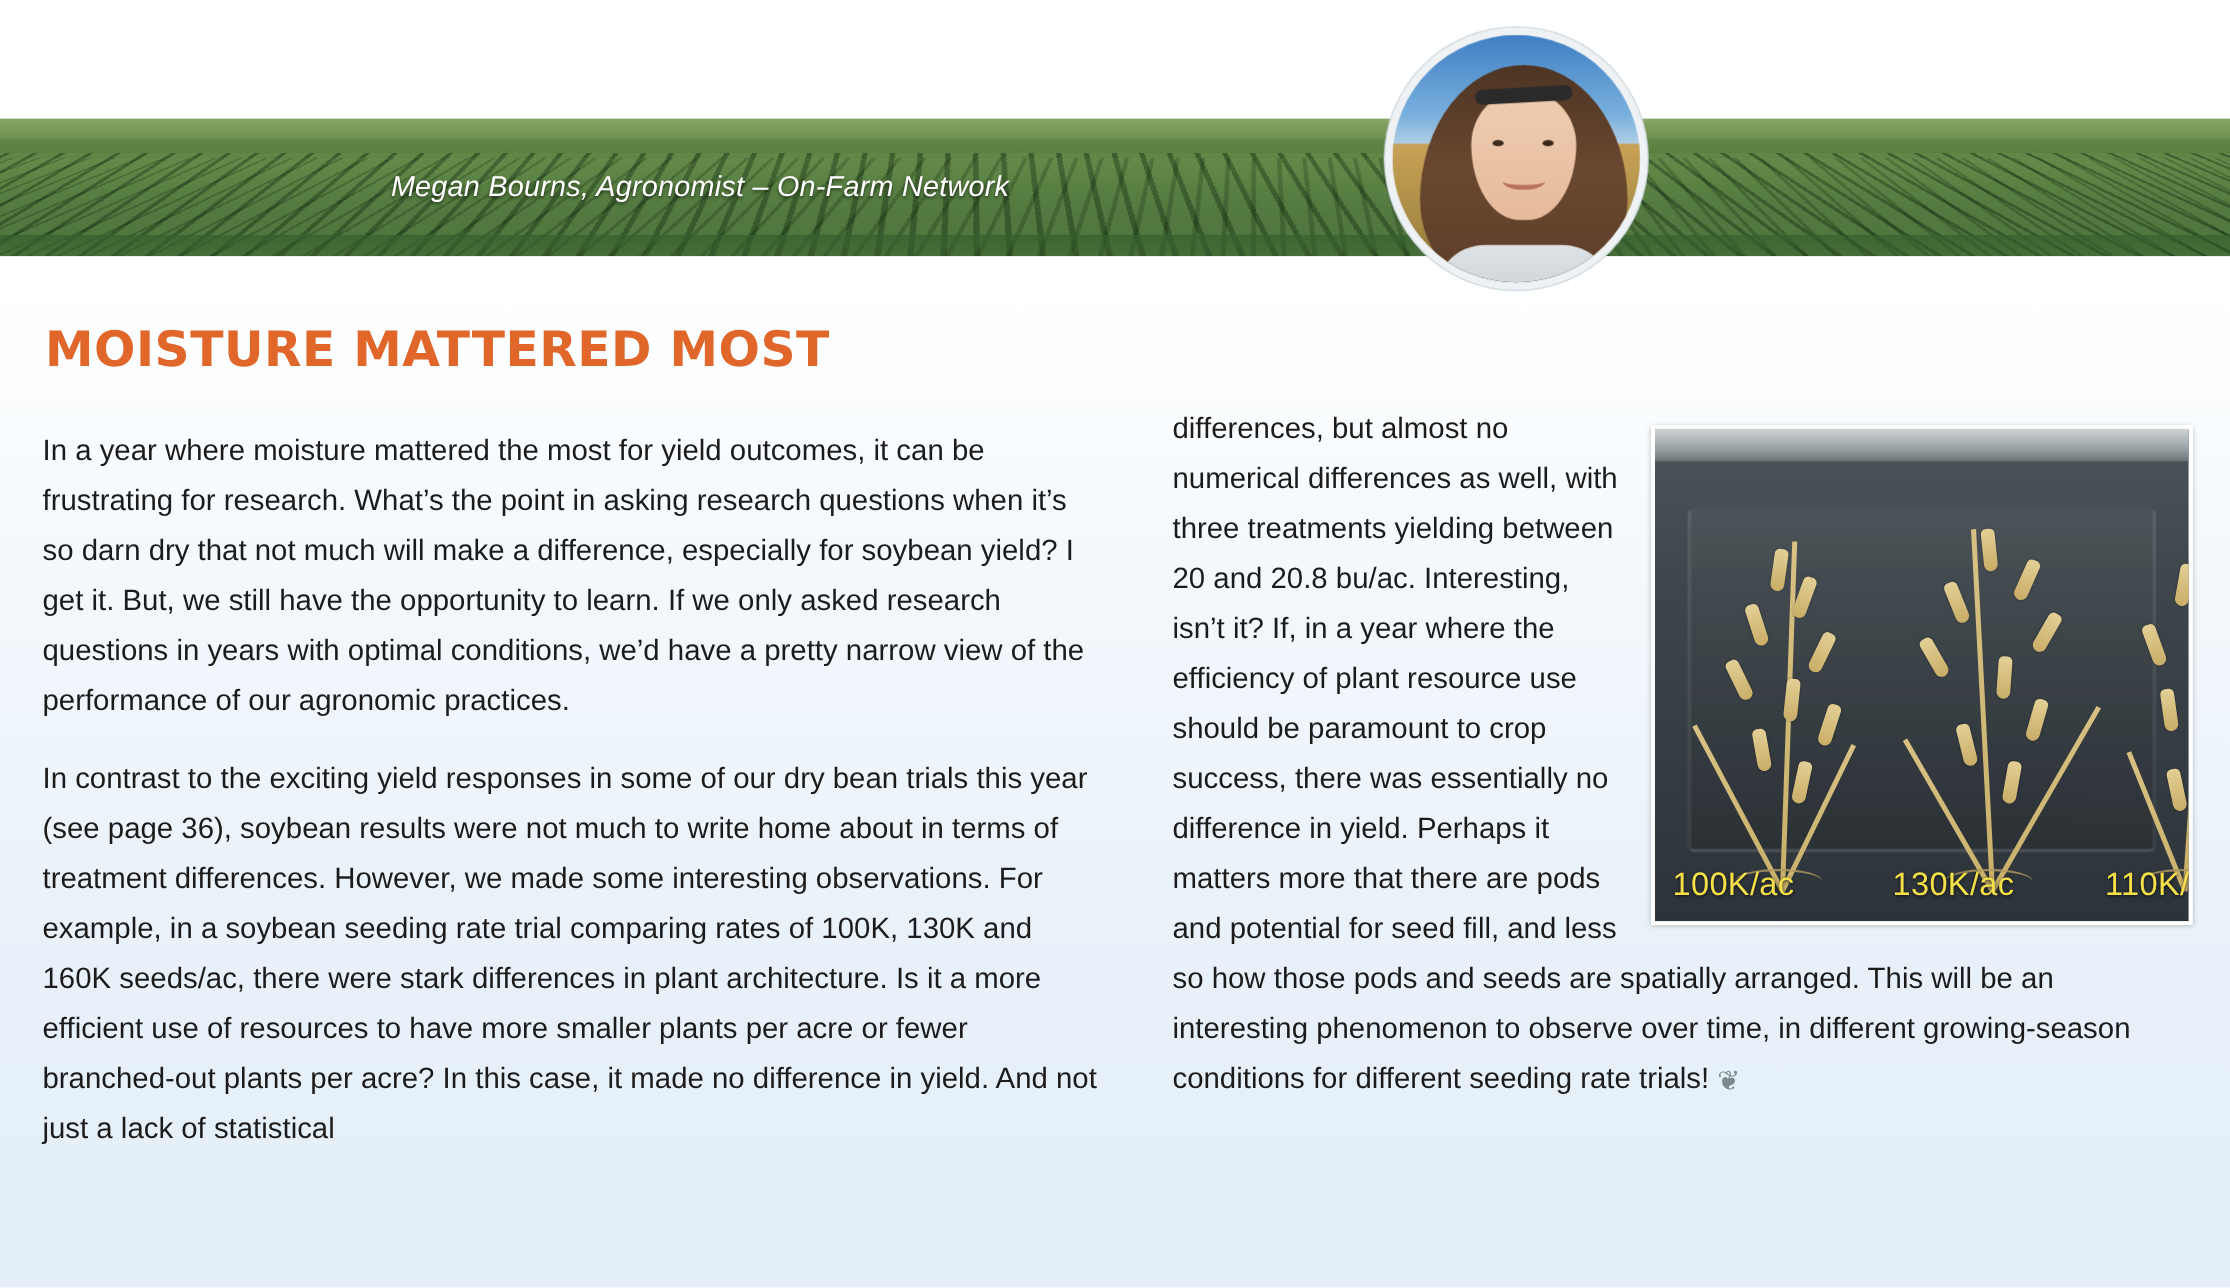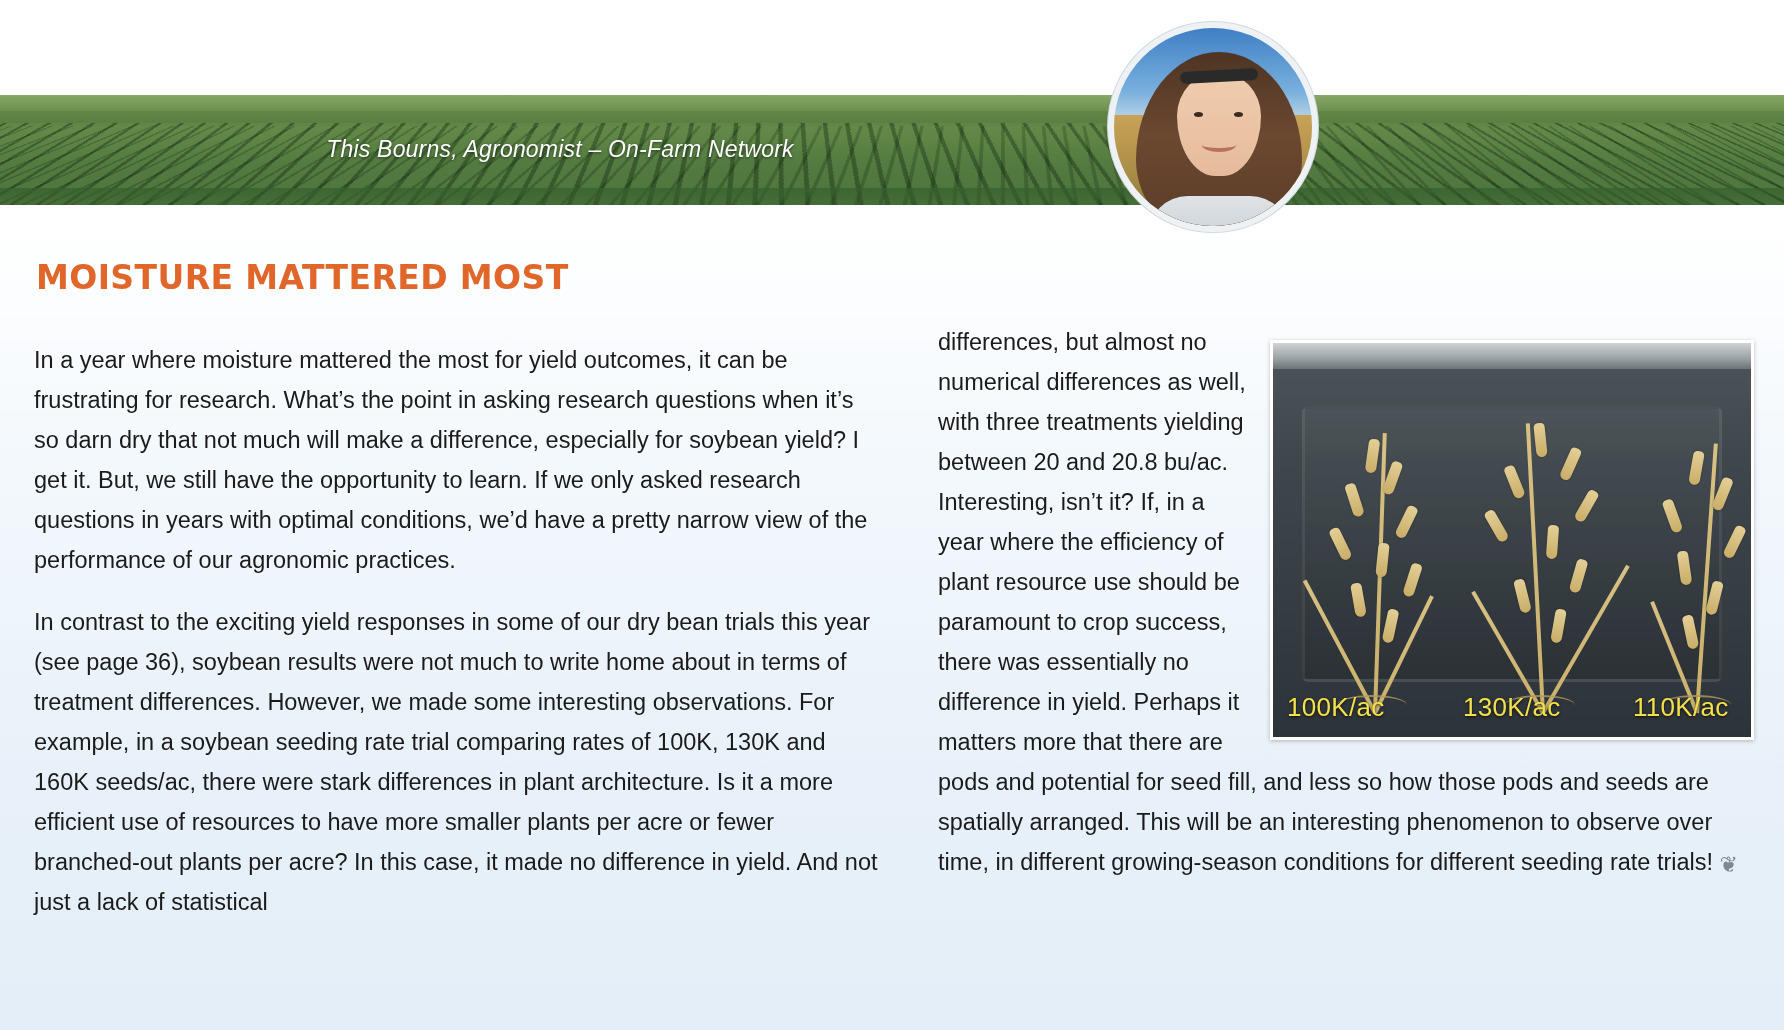--- a/index.html
+++ b/index.html
@@ -142,37 +142,37 @@
     border-radius: 40px 40px 0 0;
     background: linear-gradient(to bottom, #dfe3e6 0%, #c4ccd2 100%);
   }
 
   
   .headline {
     position: absolute;
     left: 36px; top: 258px;
     font-family: "DejaVu Sans", sans-serif;
     font-weight: bold;
-    font-size: 33px;
+    font-size: 39px;
     letter-spacing: .4px;
     color: #e0662a;
   }
 
   .col {
     position: absolute;
     font-size: 23.5px;
     line-height: 40px;
     color: #1b1b1b;
   }
   .col p { margin: 0 0 22px 0; }
   .col-left  { left: 34px;  top: 340px; width: 846px; }
   .col-right { left: 938px; top: 322px; width: 816px; }
   .photo-float {
     float: right;
-    width: 484px; height: 400px;
+    width: 433px; height: 400px;
     margin: 18px 0 8px 22px;
     shape-outside: margin-box;
   }
 
   
   .pods-photo {
     position: relative;
     width: 100%; height: 100%;
     background: linear-gradient(to bottom, #4e555a 0%, #3f474c 30%, #353c41 70%, #2d3439 100%);
     border: 3px solid #ffffff;
@@ -236,21 +236,21 @@
   <div class="banner">
     <div class="banner-white-top"></div>
     <div class="field-photo">
       <div class="field-horizon"></div>
       <div class="rows"></div>
       <div class="rows2"></div>
     </div>
     <div class="banner-bottom-fade"></div>
     <div class="banner-bottom-white"></div>
 
-    <div class="banner-subtitle">This Bourns, Agronomist – On-Farm Network</div>
+    <div class="banner-subtitle">Megan Bourns, Agronomist – On-Farm Network</div>
   </div>
 
   <div class="headshot">
     <div class="hs-sky"></div>
     <div class="hs-field"></div>
     <div class="hs-hair"></div>
     <div class="hs-face"></div>
     <div class="hs-sunglasses"></div>
     <div class="hs-eye l"></div>
     <div class="hs-eye r"></div>

